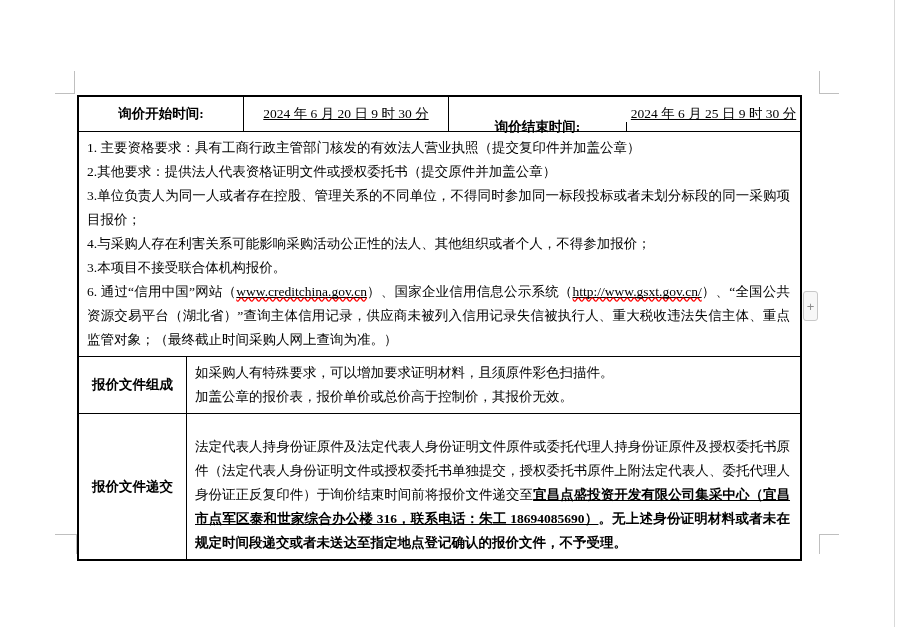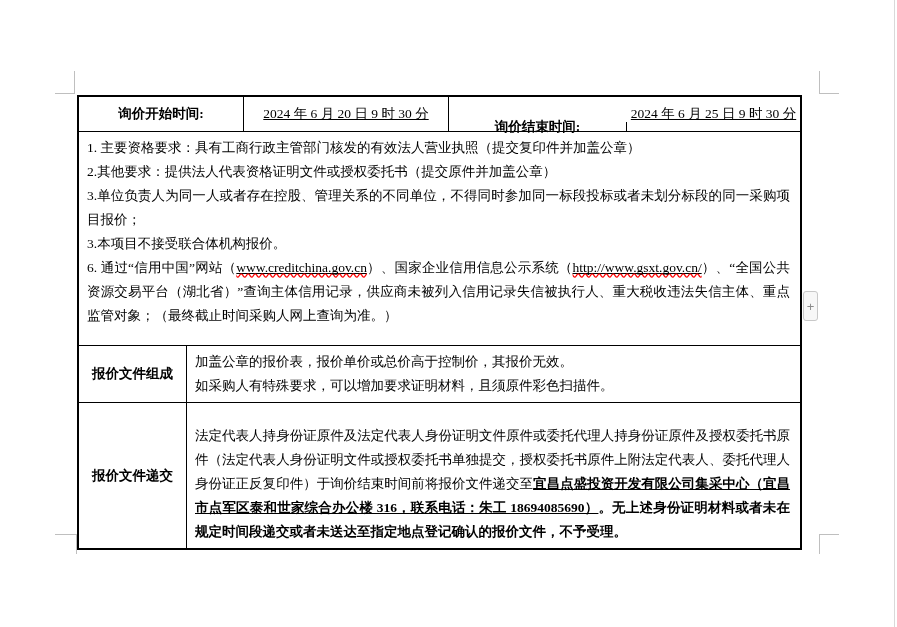--- a/index.html
+++ b/index.html
@@ -84,30 +84,31 @@
     <div class="cell cell-value w-value2">
       <span class="u">2024 年 6 月 25 日 9 时 30 分</span>
     </div>
   </div>
 
   <div class="t-row row-qual">
     <div class="cell cell-content">
       <p>1. 主要资格要求：具有工商行政主管部门核发的有效法人营业执照（提交复印件并加盖公章）</p>
       <p>2.其他要求：提供法人代表资格证明文件或授权委托书（提交原件并加盖公章）</p>
       <p>3.单位负责人为同一人或者存在控股、管理关系的不同单位，不得同时参加同一标段投标或者未划分标段的同一采购项目报价；</p>
+      <p>4.与采购人存在利害关系可能影响采购活动公正性的法人、其他组织或者个人，不得参加报价；</p>
       <p>3.本项目不接受联合体机构报价。</p>
       <p><span>6. 通过“信用中国”网站（</span><span class="url"><span class="spell">www.creditchina.gov.cn</span></span><span>）、国家企业信用信息公示系统（</span><span class="url"><span class="spell">http://www.gsxt.gov.cn/</span></span><span>）、“全国公共资源交易平台（湖北省）”查询主体信用记录，供应商未被列入信用记录失信被执行人、重大税收违法失信主体、重点监管对象；（最终截止时间采购人网上查询为准。）</span></p>
     </div>
   </div>
 
   <div class="t-row row-comp">
     <div class="cell cell-label w-header">报价文件组成</div>
     <div class="cell cell-content">
+      <p>如采购人有特殊要求，可以增加要求证明材料，且须原件彩色扫描件。</p>
       <p>加盖公章的报价表，报价单价或总价高于控制价，其报价无效。</p>
-      <p>如采购人有特殊要求，可以增加要求证明材料，且须原件彩色扫描件。</p>
     </div>
   </div>
 
   <div class="t-row row-sub">
     <div class="cell cell-label w-header">报价文件递交</div>
     <div class="cell cell-content">
       <p><span>法定代表人持身份证原件及法定代表人身份证明文件原件或委托代理人持身份证原件及授权委托书原件（法定代表人身份证明文件或授权委托书单独提交，授权委托书原件上附法定代表人、委托代理人身份证正反复印件）于询价结束时间前将报价文件递交至</span><span class="bold-underline">宜昌点盛投资开发有限公司集采中心（宜昌市点军区泰和世家综合办公楼 316，联系电话：朱工 18694085690）</span><span class="bold">。无上述身份证明材料或者未在规定时间段递交或者未送达至指定地点登记确认的报价文件，不予受理。</span></p>
     </div>
   </div>
 

